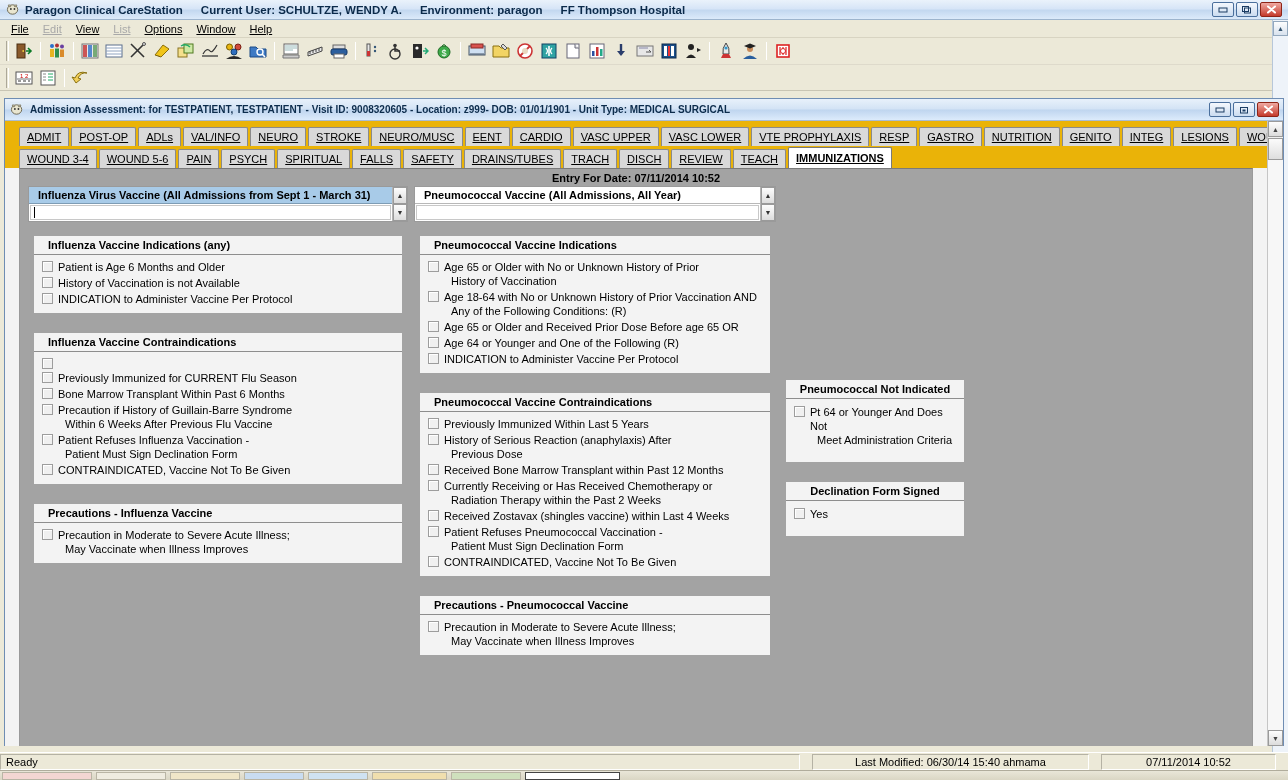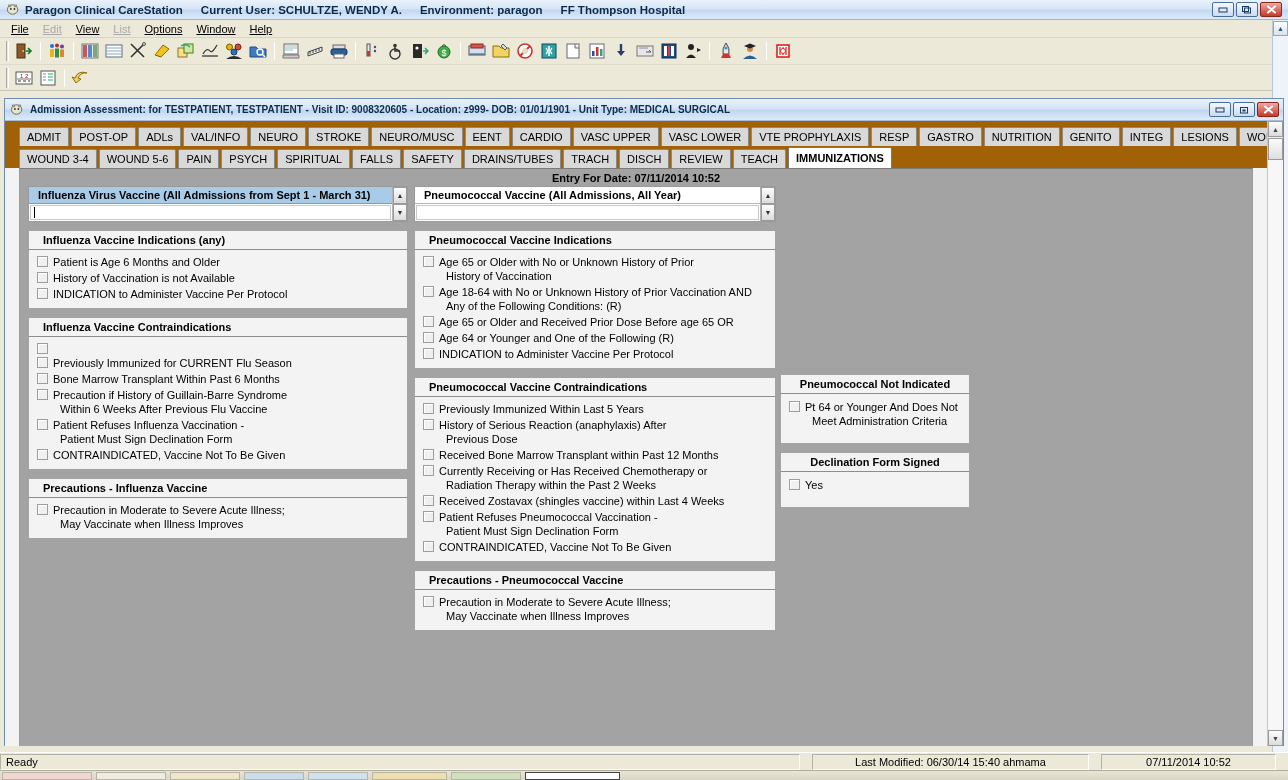--- a/index.html
+++ b/index.html
@@ -114,21 +114,21 @@
   }
   .doc-body {
     position: relative;
     height: 625px;
     background: #f3f3f3;
     display: flex;
   }
   .doc-main { flex: 1 1 auto; position: relative; overflow: hidden; }
 
   
-  .tabrows { padding: 3px 0 0 14px; background: #a16207; }
+  .tabrows { padding: 3px 0 0 14px; background: #eab308; text-decoration: underline; }
   .tabrow { display: flex; align-items: flex-end; height: 22px; }
   .tab {
     height: 19px;
     padding: 0 7px;
     margin-right: 2px;
     display: flex; align-items: center;
     background: #d9d9d9;
     border: 1px solid #8a8a8a;
     border-bottom: none;
     border-radius: 2px 2px 0 0;
@@ -206,21 +206,21 @@
   .sb-arrow {
     flex: 1 1 50%;
     background: linear-gradient(to bottom,#fdfdfd,#dcdcdc);
     border: 1px solid #9a9a9a;
     display: flex; align-items: center; justify-content: center;
     font-size: 7px; color: #333; line-height: 1;
   }
 
   
   .group {
-    border: 1px solid #a3a3a3;
+    border: 6px solid #a3a3a3;
     background: #f3f3f3;
     margin-top: 8px;
   }
   .group-title {
     font-weight: bold;
     font-size: 11px;
     padding: 3px 0 3px 14px;
     border-bottom: 1px solid #8d8d8d;
     background: #f3f3f3;
     color: #000;

